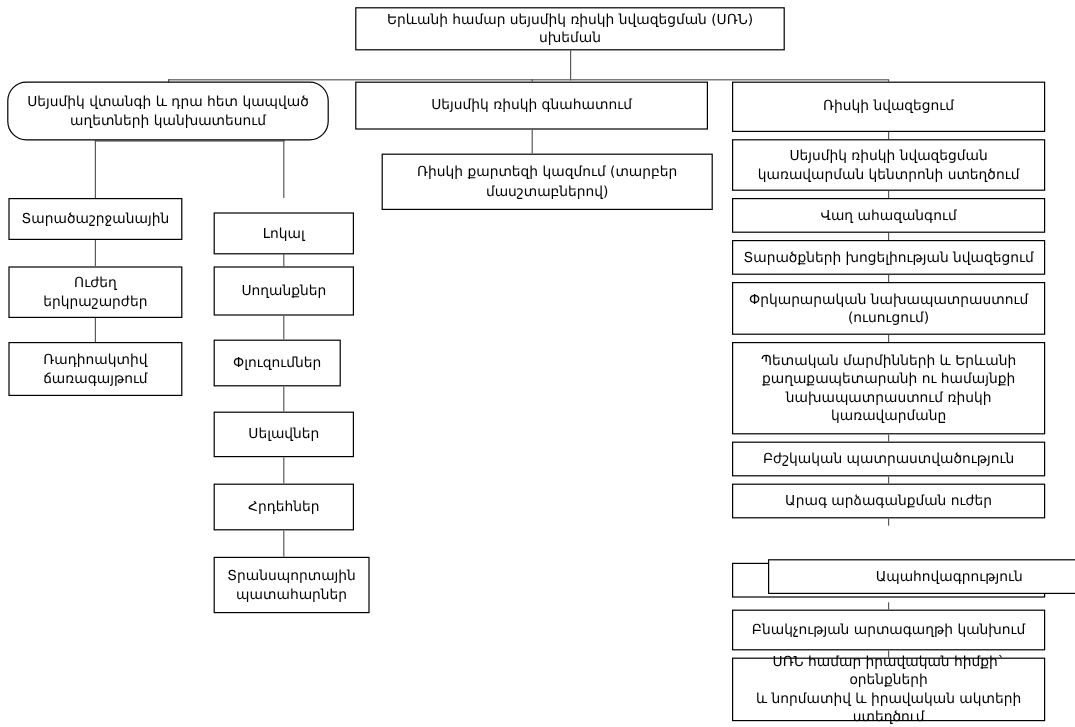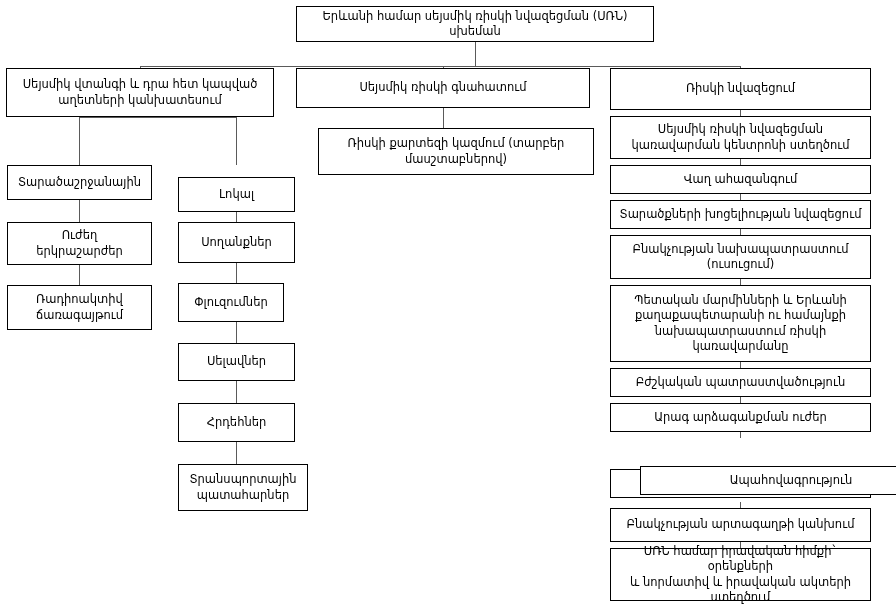--- a/index.html
+++ b/index.html
@@ -79,21 +79,21 @@
   <div class="conn v" style="left:740px; top:362px; height:6px;"></div>
   <div class="conn v" style="left:740px; top:397px; height:6px;"></div>
   <div class="conn v" style="left:740px; top:432px; height:6px;"></div>
   <div class="conn v" style="left:740px; top:467px; height:6px;"></div>
   <div class="conn v" style="left:740px; top:502px; height:6px;"></div>
   <div class="conn v" style="left:740px; top:542px; height:6px;"></div>
 
   <div class="node" style="left:296px; top:6px; width:358px; height:36px;">Երևանի համար սեյսմիկ ռիսկի նվազեցման (ՍՌՆ)
 սխեման</div>
 
-  <div class="node" style="left:6px; top:68px; width:268px; height:49px;">Սեյսմիկ վտանգի և դրա հետ կապված
+  <div class="node" style="left:6px; top:68px; width:268px; height:49px;border-radius:16px;">Սեյսմիկ վտանգի և դրա հետ կապված
 աղետների կանխատեսում</div>
 
   <div class="node" style="left:296px; top:68px; width:294px; height:40px;">Սեյսմիկ ռիսկի գնահատում</div>
 
   <div class="node" style="left:610px; top:68px; width:261px; height:42px;">Ռիսկի նվազեցում</div>
 
   <div class="node" style="left:7px; top:165px; width:145px; height:35px;">Տարածաշրջանային</div>
   <div class="node" style="left:7px; top:222px; width:145px; height:43px;">Ուժեղ
 երկրաշարժեր</div>
   <div class="node" style="left:7px; top:285px; width:145px; height:45px;">Ռադիոակտիվ
@@ -107,21 +107,21 @@
   <div class="node" style="left:178px; top:464px; width:130px; height:47px;">Տրանսպորտային
 պատահարներ</div>
 
   <div class="node" style="left:318px; top:128px; width:276px; height:47px;">Ռիսկի քարտեզի կազմում (տարբեր
 մասշտաբներով)</div>
 
   <div class="node" style="left:610px; top:116px; width:261px; height:43px;">Սեյսմիկ ռիսկի նվազեցման
 կառավարման կենտրոնի ստեղծում</div>
   <div class="node" style="left:610px; top:165px; width:261px; height:29px;">Վաղ ահազանգում</div>
   <div class="node" style="left:610px; top:200px; width:261px; height:29px;">Տարածքների խոցելիության նվազեցում</div>
-  <div class="node" style="left:610px; top:235px; width:261px; height:44px;">Բնակչության նախապատրաստում
+  <div class="node" style="left:610px; top:235px; width:261px; height:44px;">Փրկարարական նախապատրաստում
 (ուսուցում)</div>
   <div class="node" style="left:610px; top:285px; width:261px; height:77px;">Պետական մարմինների և Երևանի
 քաղաքապետարանի ու համայնքի
 նախապատրաստում ռիսկի
 կառավարմանը</div>
   <div class="node" style="left:610px; top:368px; width:261px; height:29px;">Բժշկական պատրաստվածություն</div>
   <div class="node" style="left:610px; top:403px; width:261px; height:29px;">Արագ արձագանքման ուժեր</div>
   <div class="node" style="left:610px; top:438px; width:261px; height:29px;margin-top:31px;">Փրկարարական աշխատանքներ</div>
   <div class="node" style="left:610px; top:466px; width:302px; height:29px;margin-left:30px;">Ապահովագրություն</div>
   <div class="node" style="left:610px; top:508px; width:261px; height:34px;">Բնակչության արտագաղթի կանխում</div>

